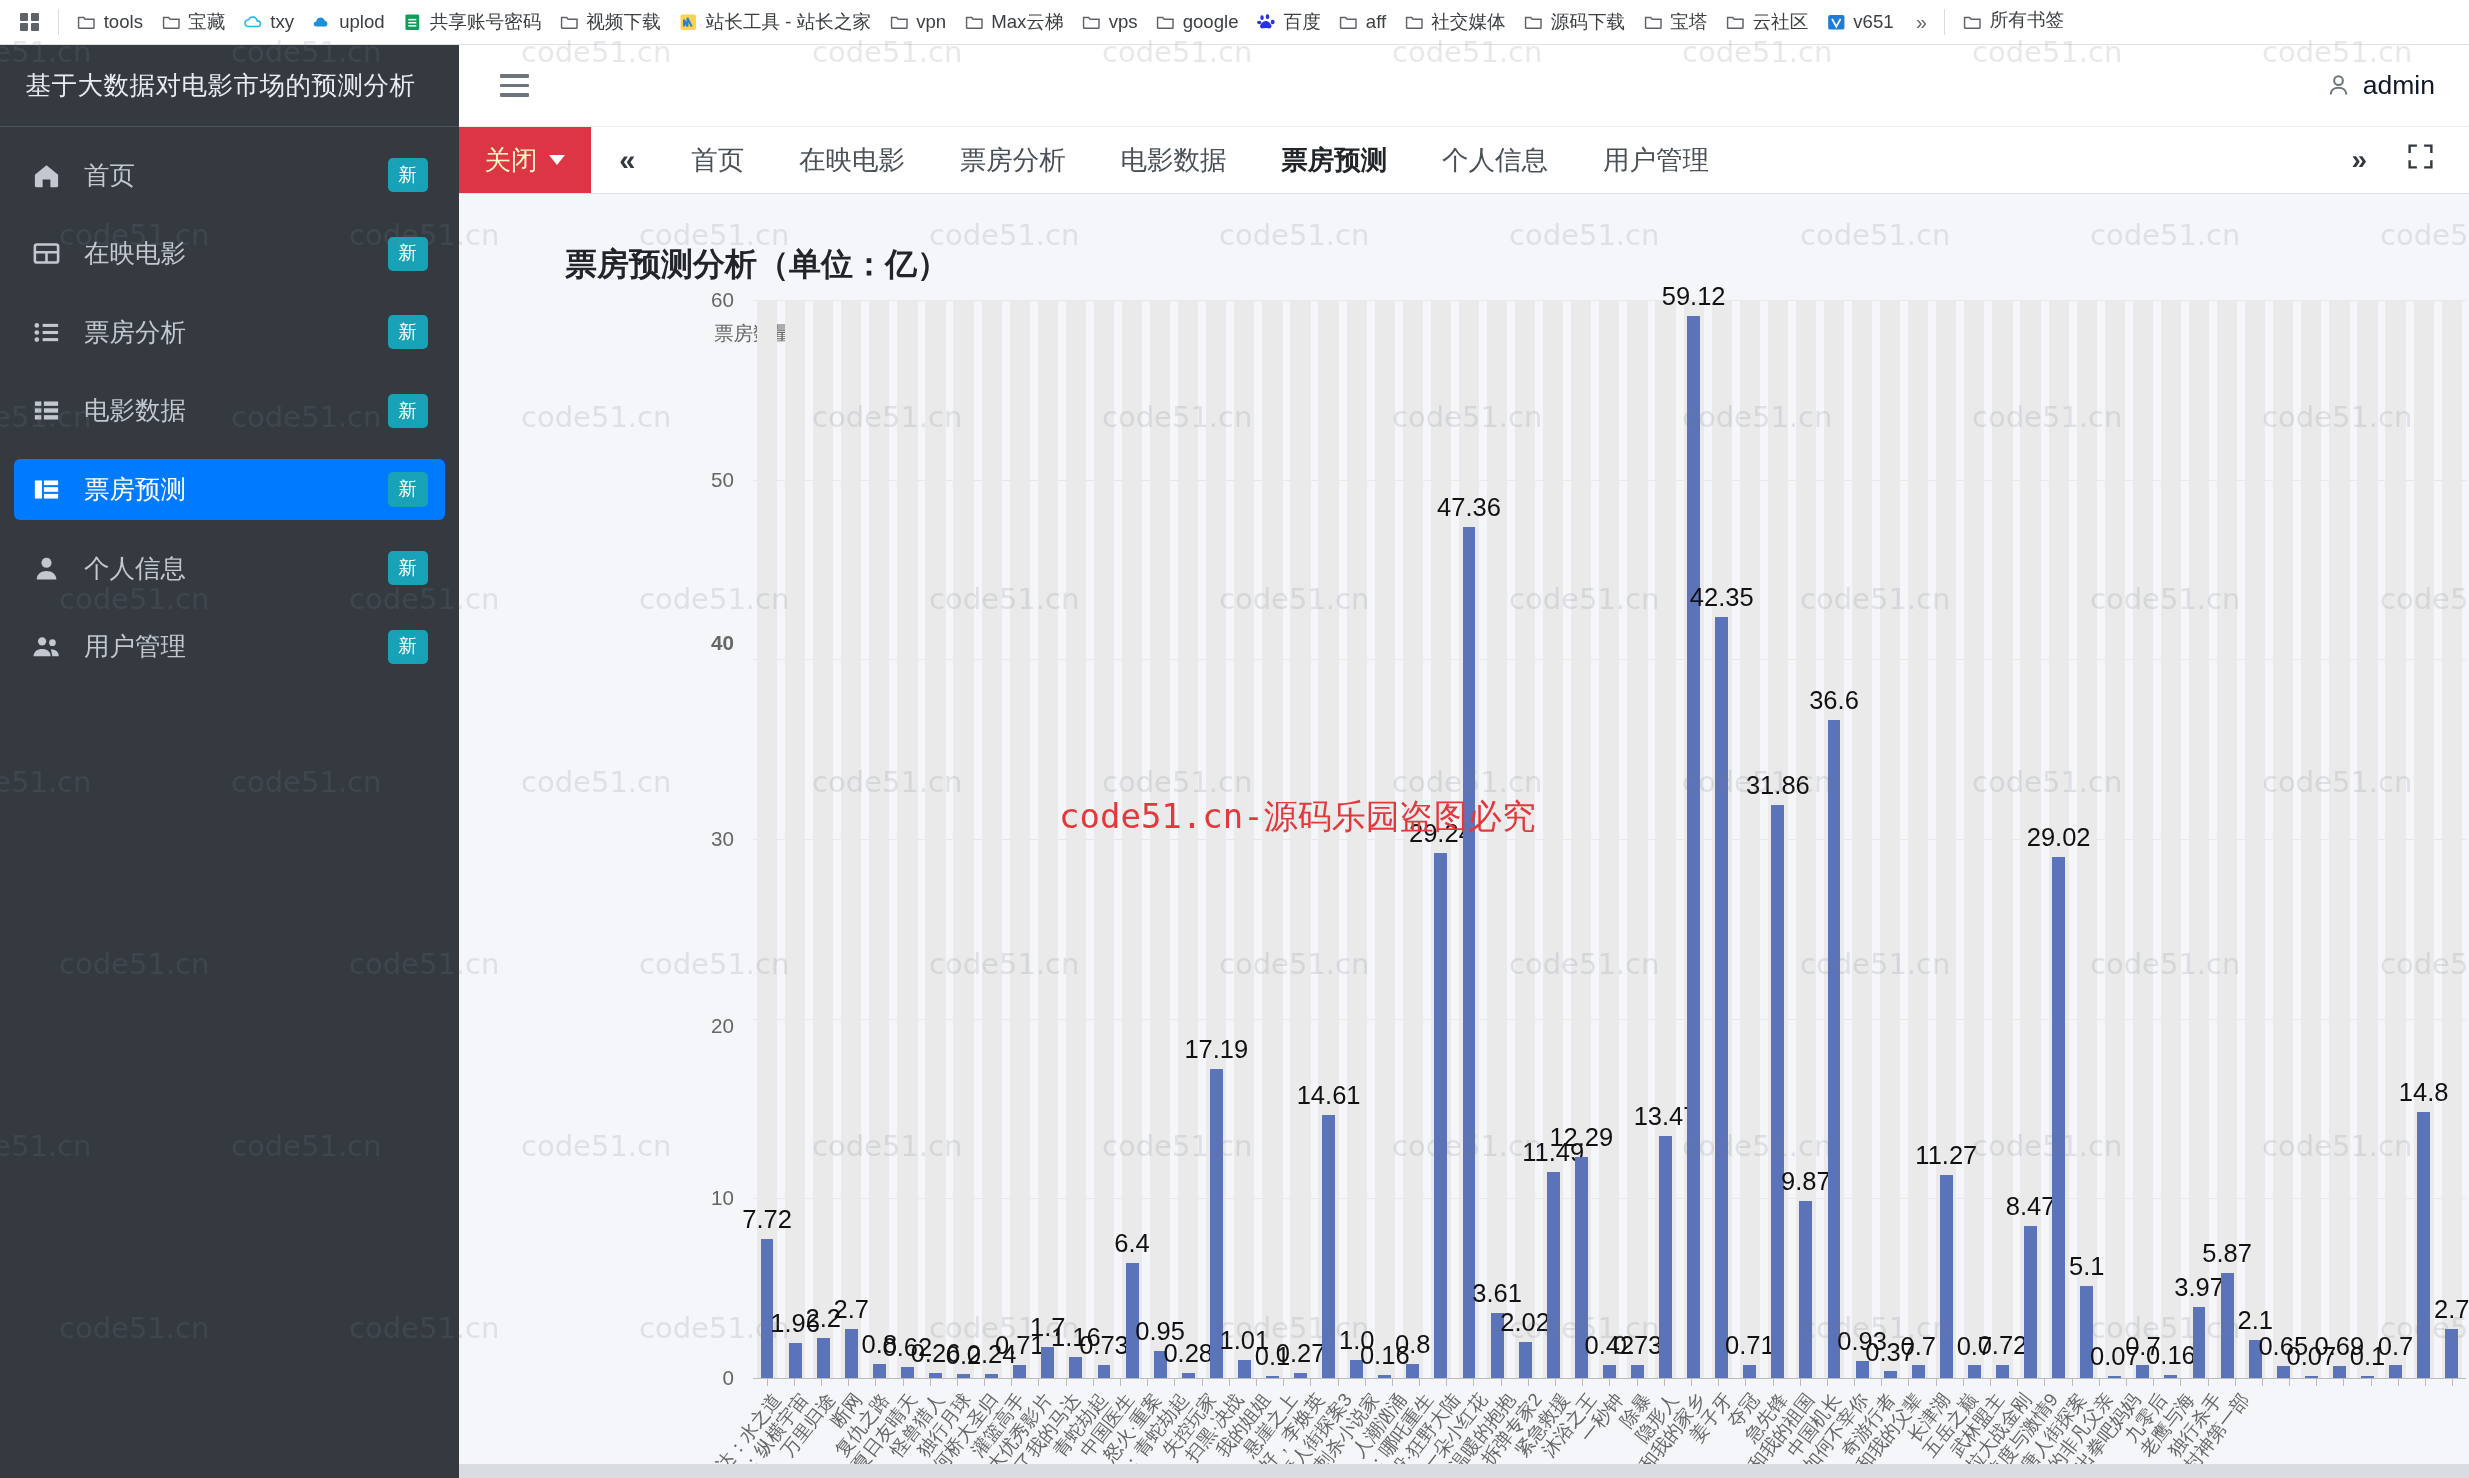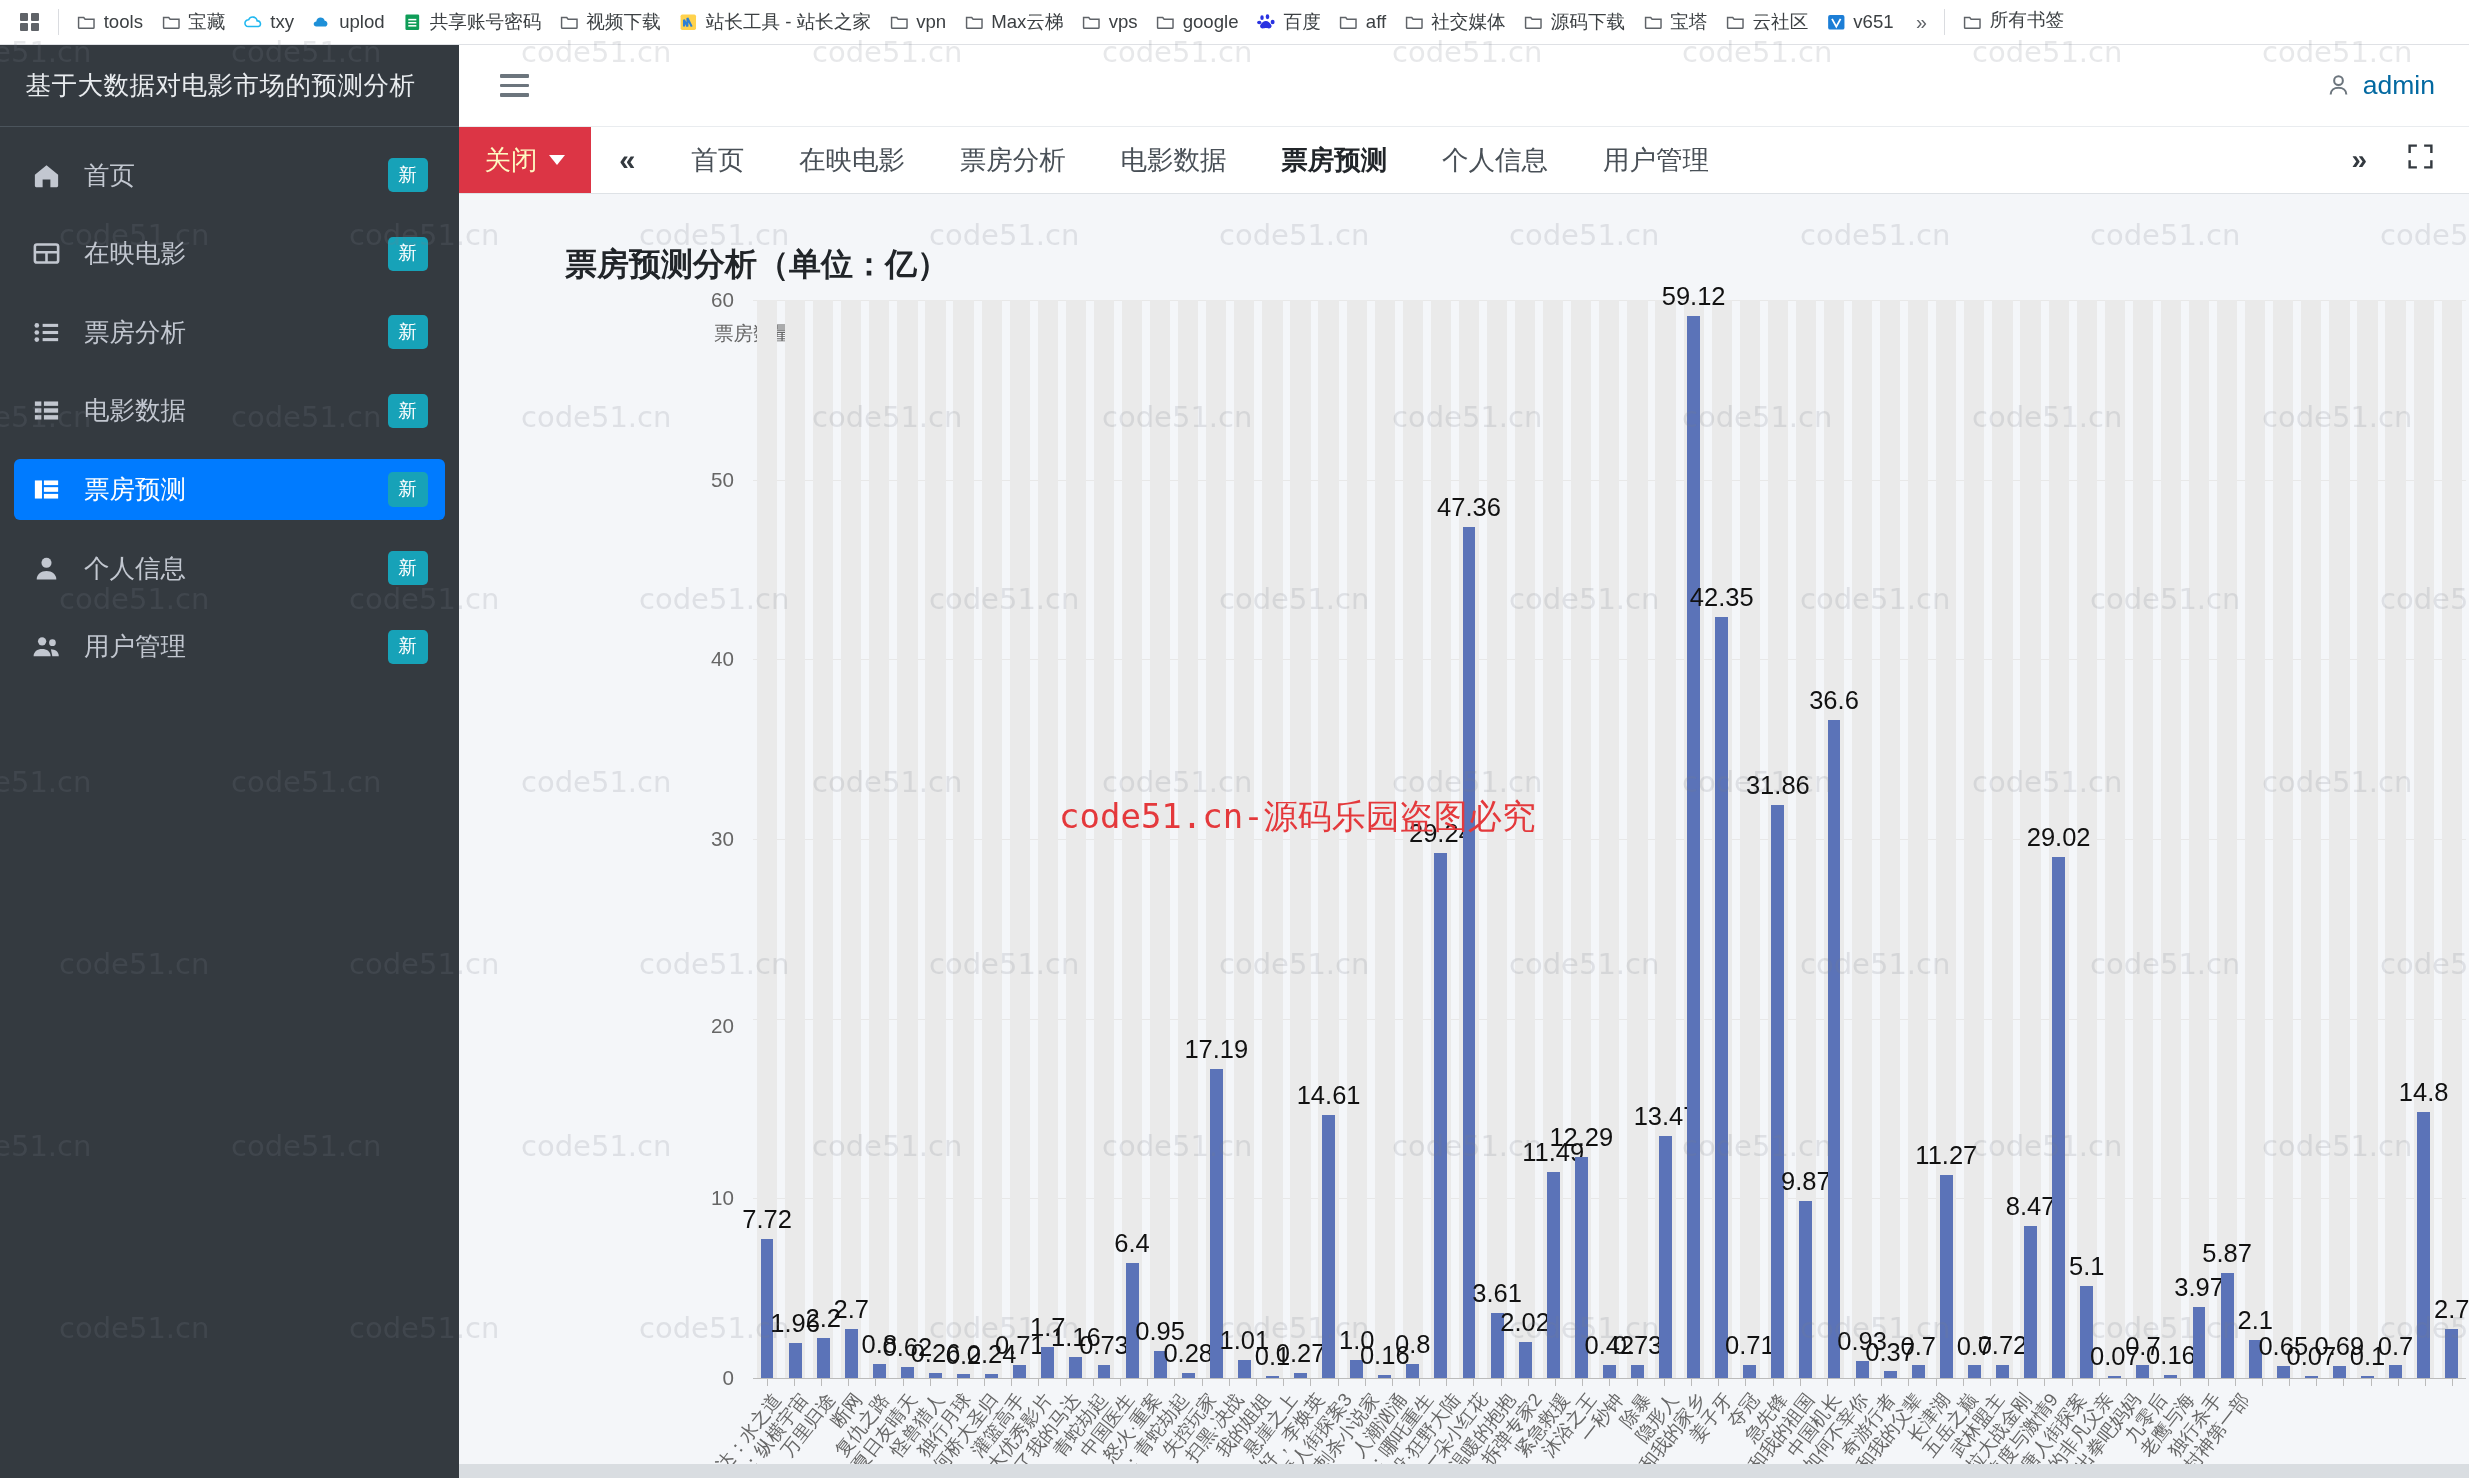--- a/index.html
+++ b/index.html
@@ -82,21 +82,21 @@
   .content { position: absolute; left: 459px; top: 0; width: 2011px; height: 1433px; background: #f4f6f9; }
 
   .topbar {
     height: 82px; background: #ffffff;
     display: flex; align-items: center;
     padding: 0 35px;
     border-bottom: 1px solid #e9ecef;
   }
   .hamburger { display: flex; flex-direction: column; gap: 5.9px; cursor: pointer; padding: 5.9px; }
   .hamburger i { display: block; width: 29px; height: 3.9px; background: #6c757d; border-radius: 1px; }
-  .topbar-right { margin-left: auto; display: flex; align-items: center; gap: 9.8px; color: #0369a1; font-size: 26.5px; }
+  .topbar-right { margin-left: auto; display: flex; align-items: center; gap: 9.8px; color: #0f172a; font-size: 26.5px; }
   .topbar-right svg { display: block; }
 
   .tabbar {
     height: 67px; background: #ffffff;
     display: flex; align-items: stretch;
     border-bottom: 1px solid #dee2e6;
     position: relative;
   }
   .tab-close {
     background: #dc3545; color: #fef9c3;
@@ -530,21 +530,21 @@
             <div class="gridline" style="top: 539px;"></div>
             <div class="gridline" style="top: 359px;"></div>
             <div class="gridline" style="top: 180px;"></div>
             <div class="gridline" style="top: 0px;"></div>
           </div>
         <div class="ytick-wrap" id="ytick-wrap">
             <div class="ytick" style="top: 1078px;">0</div>
             <div class="ytick" style="top: 898px;">10</div>
             <div class="ytick" style="top: 726px;">20</div>
             <div class="ytick" style="top: 539px;">30</div>
-            <div class="ytick" style="top: 359px;">40</div>
+            <div class="ytick" style="top: 343px; font-weight: bold;">40</div>
             <div class="ytick" style="top: 180px;">50</div>
             <div class="ytick" style="top: 0px;">60</div>
           </div>
         <div class="bars" id="bars">
             <div class="bandcol">
               <div class="band"></div>
               <div class="bar" style="height: 139px;">
                 <div class="blabel">7.72</div>
               </div>
             </div>

